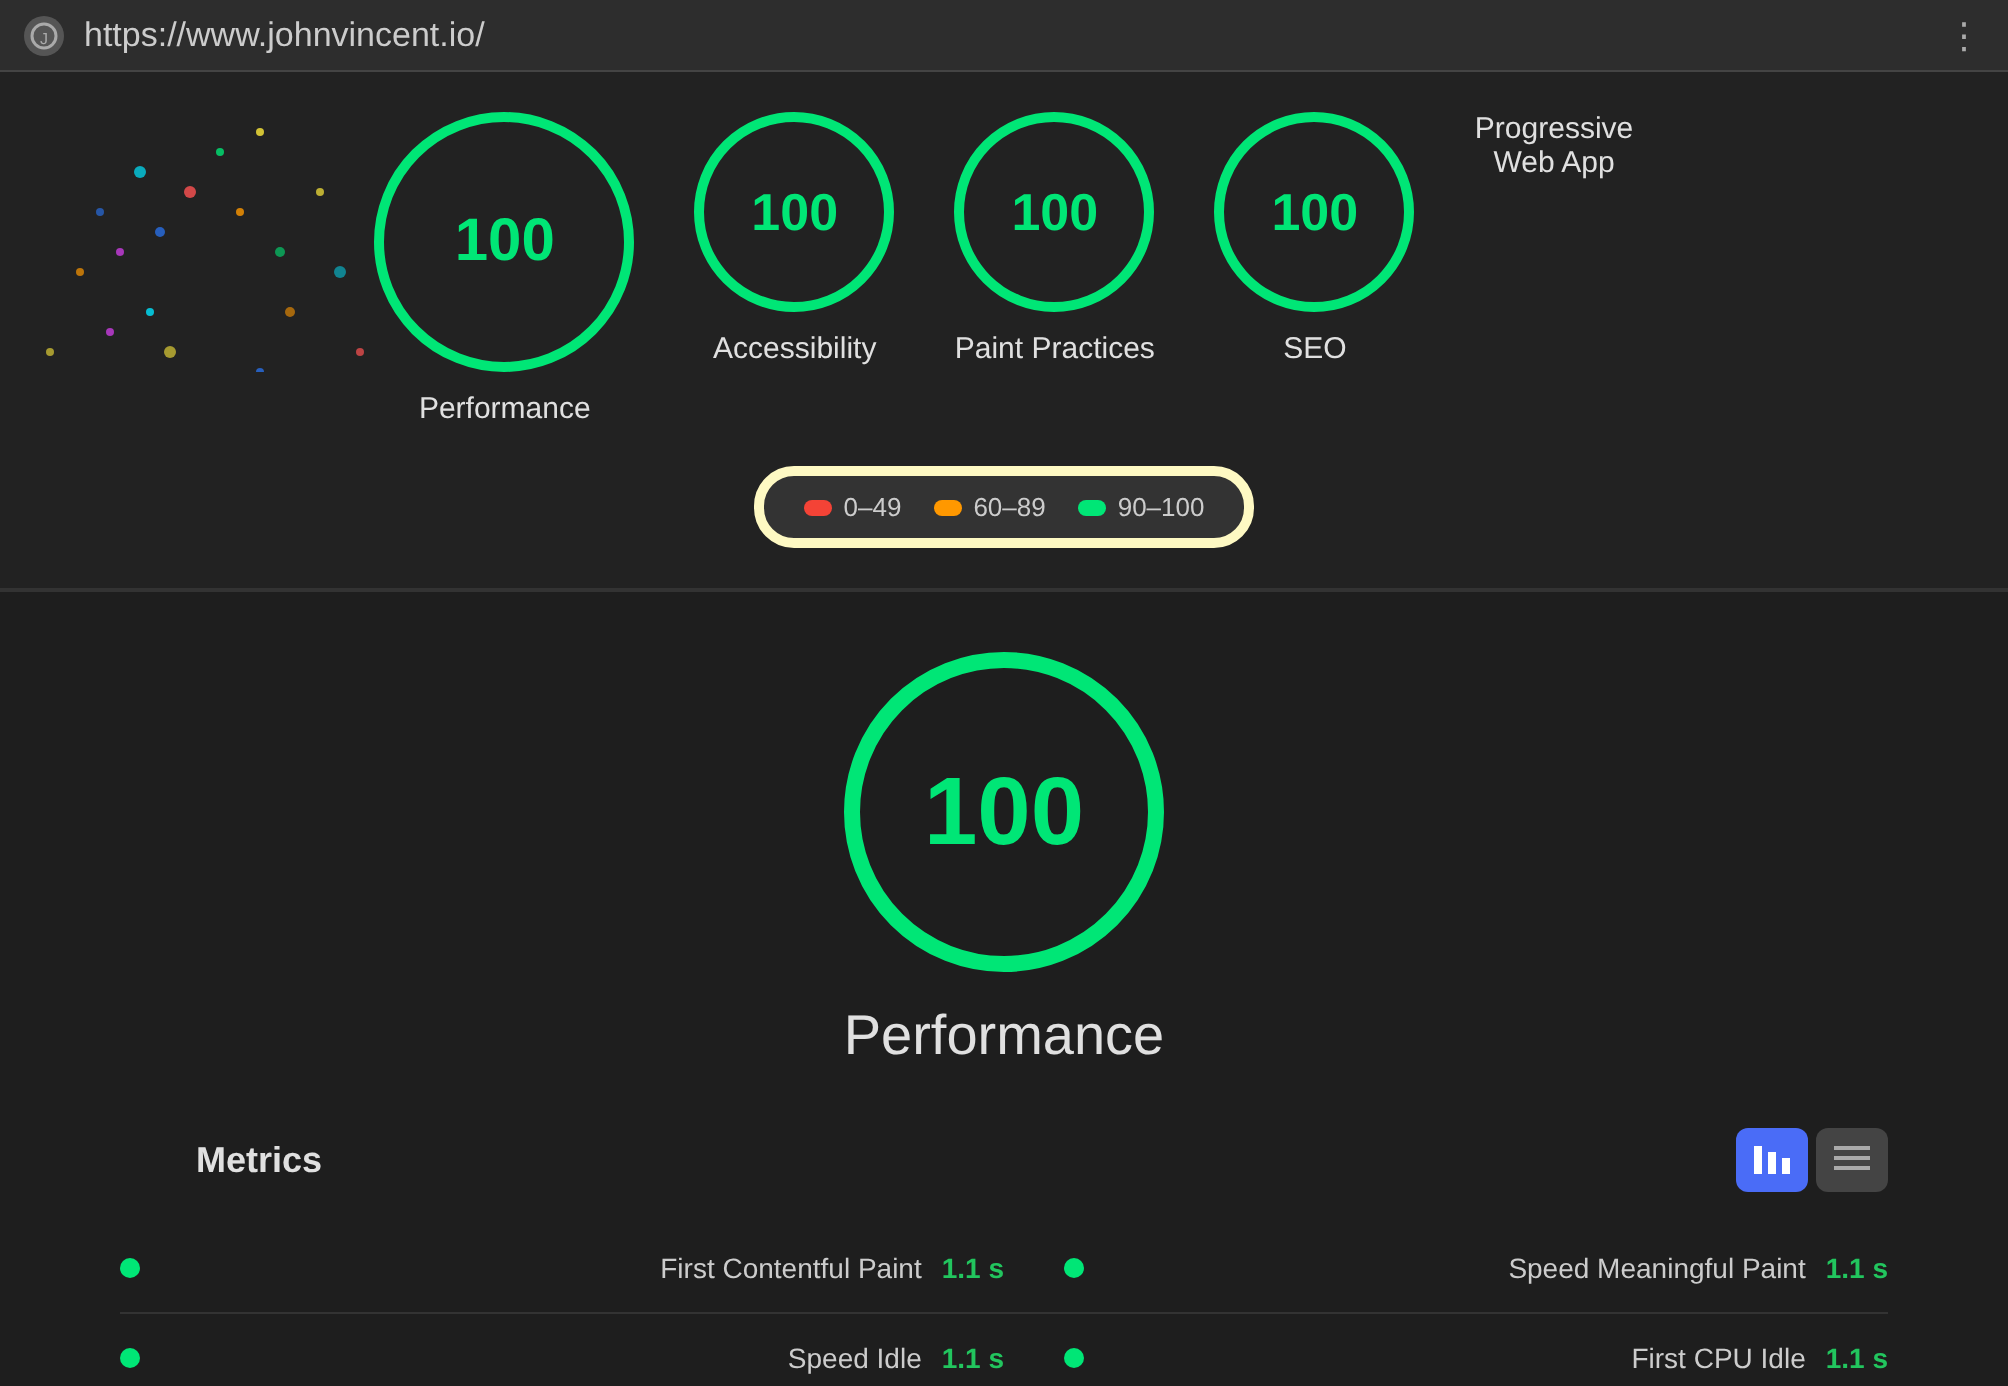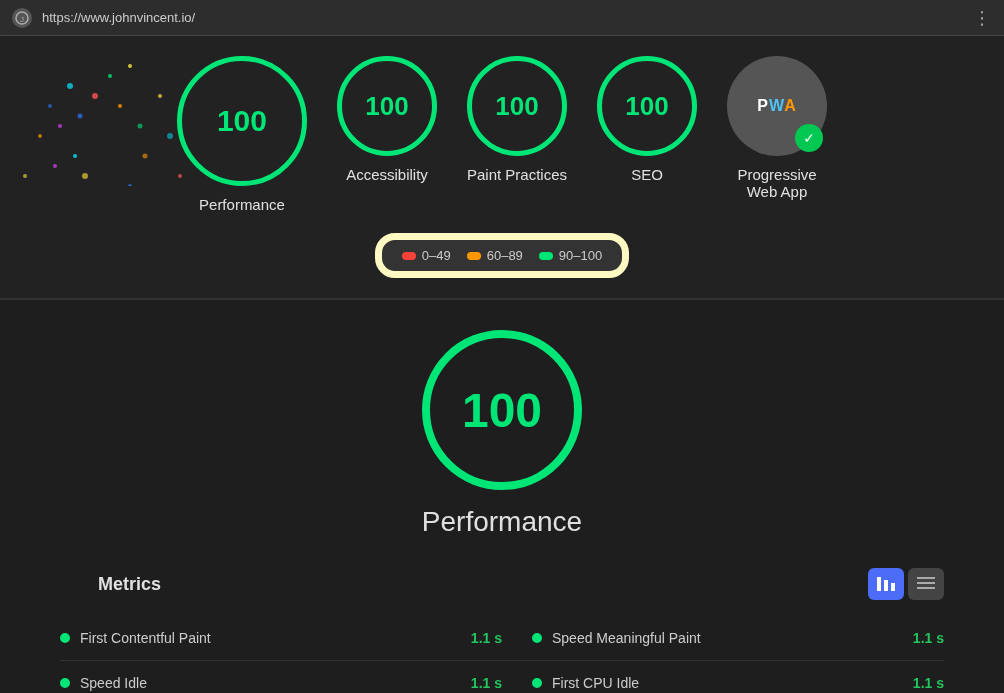--- a/index.html
+++ b/index.html
@@ -24,21 +24,21 @@
     }
     .browser-icon {
       width: 20px;
       height: 20px;
       border-radius: 50%;
       background: #555;
       display: flex; align-items: center; justify-content: center;
     }
     .browser-url {
       color: #ccc;
-      font-size: 13px;
+      font-size: 17px;
       flex: 1;
     }
     .browser-menu {
       color: #aaa;
       font-size: 18px;
       letter-spacing: 1px;
     }
 
     
     .top-section {
@@ -132,21 +132,21 @@
     
     .legend-row {
       display: flex;
       justify-content: center;
       margin-top: 20px;
       position: relative;
       z-index: 1;
     }
     .legend-pill {
       background: #333;
-      border: 7px solid #fef9c3;
+      border: 5px solid #fef9c3;
       border-radius: 20px;
       padding: 8px 20px;
       display: flex;
       align-items: center;
       gap: 16px;
       font-size: 13px;
       color: #ccc;
     }
     .legend-item {
       display: flex;
@@ -246,20 +246,21 @@
       width: 10px;
       height: 10px;
       border-radius: 50%;
       background: #00e676;
       flex-shrink: 0;
     }
     .metric-name {
       flex: 1;
       font-size: 14px;
       color: #ccc;
+      text-align: right;
     }
     .metric-value {
       font-size: 14px;
       color: #22c55e;
       font-weight: 700;
     }
 
     
   </style>
 </head>
@@ -334,26 +335,20 @@
     </div>
 
     <div class="score-item">
       <div class="score-circle">
         <span>100</span>
       </div>
       <span class="score-label">SEO</span>
     </div>
 
     <div class="score-item">
-      <div class="pwa-circle">
-        <span class="pwa-text" style="color:#fff; font-size:16px; font-weight:bold; letter-spacing:1px;">
-          P<span style="color:#4fc3f7;">W</span><span style="color:#ff9800;">A</span>
-        </span>
-        <div class="pwa-check">✓</div>
-      </div>
       <span class="score-label" style="white-space:pre-line; text-align:center;">Progressive
 Web App</span>
     </div>
   </div>
 
   <div class="legend-row">
     <div class="legend-pill">
       <div class="legend-item">
         <div class="legend-dot dot-red"></div>
         <span>0–49</span>

